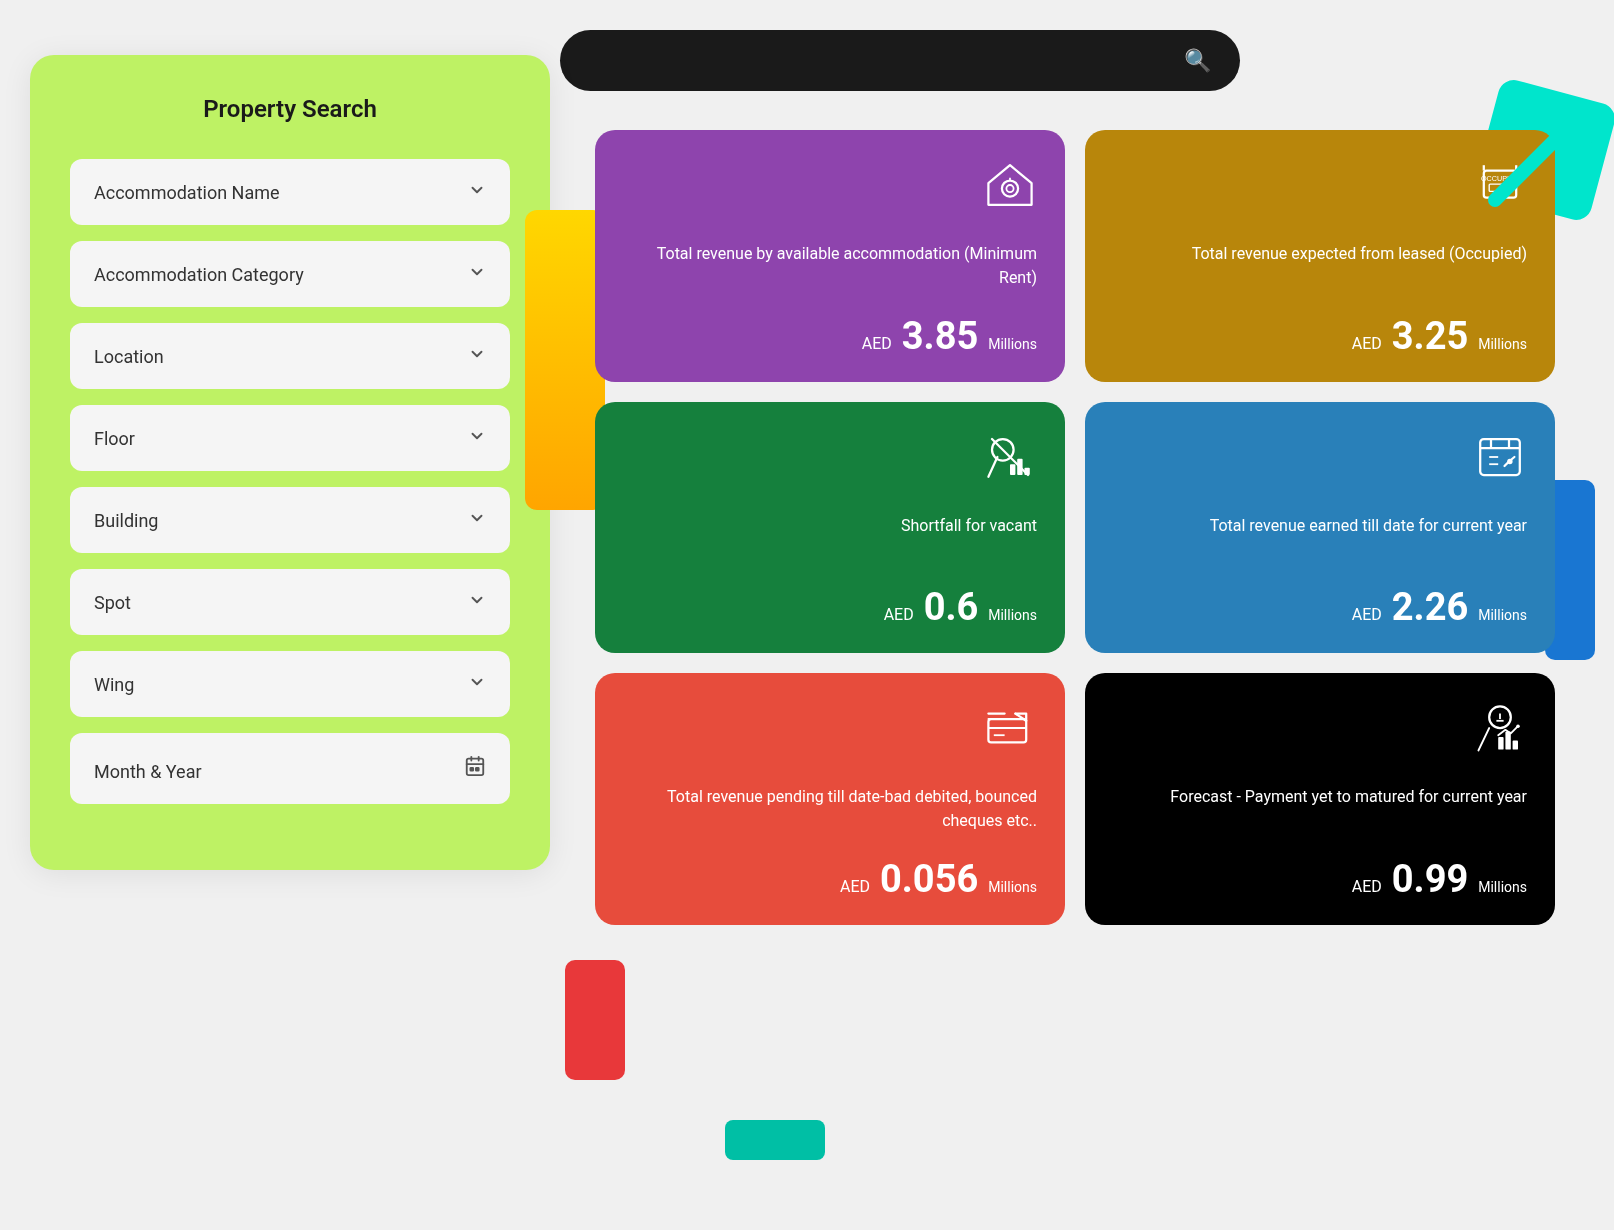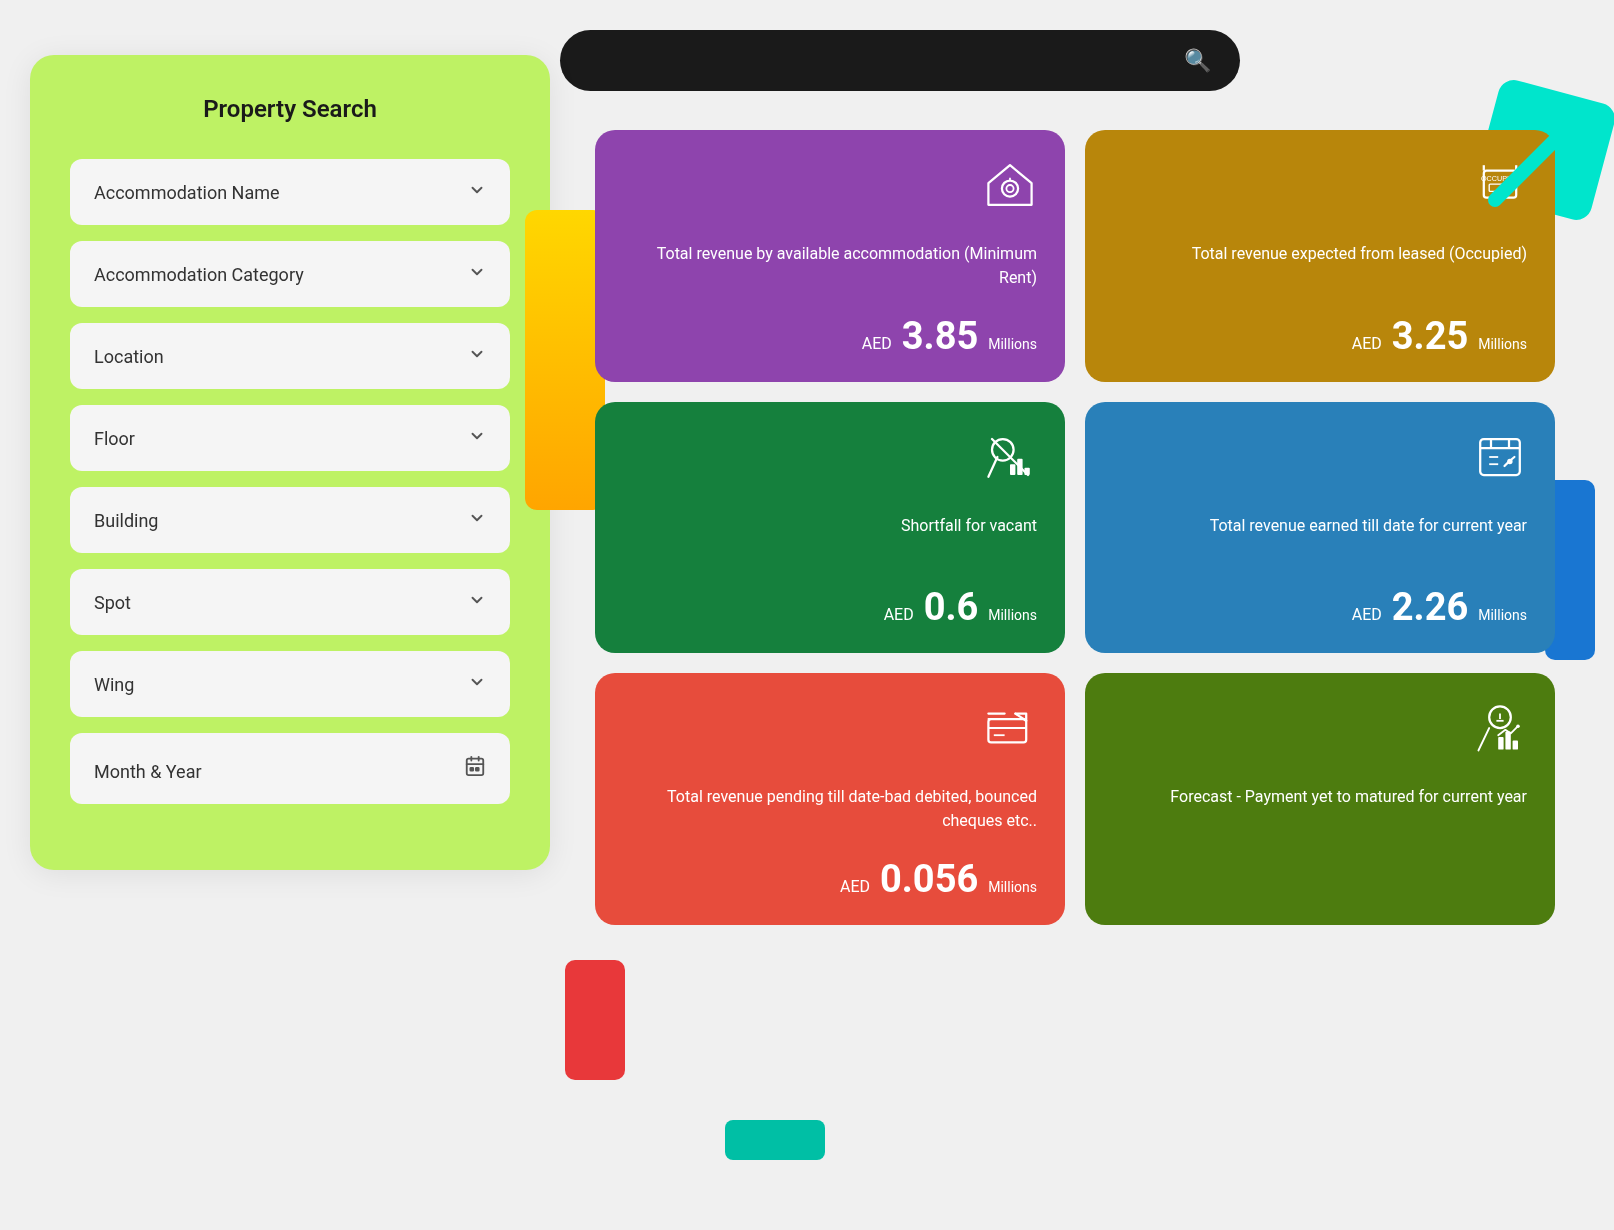--- a/index.html
+++ b/index.html
@@ -366,32 +366,37 @@
   </svg>
       </div>
       <div class="card-description">Total revenue pending till date-bad debited, bounced cheques etc..</div>
     </div>
     <div class="card-amount">
       <span class="card-currency">AED</span>
       <span class="card-value">0.056</span>
       <span class="card-unit">Millions</span>
     </div>
   </div>
-      <div class="metric-card" style="background: #4d7c0f;">
+      <div class="metric-card" style="background: #000000;">
     <div>
       <div class="card-icon">
         <svg width="54" height="54" viewBox="0 0 60 60" fill="none" xmlns="http://www.w3.org/2000/svg">
     <circle cx="30" cy="18" r="12" stroke="white" stroke-width="2.5" fill="none"></circle>
     <line x1="30" y1="14" x2="30" y2="20" stroke="white" stroke-width="2"></line>
     <line x1="26" y1="22" x2="34" y2="22" stroke="white" stroke-width="2"></line>
     <path d="M18 30 L6 55" stroke="white" stroke-width="2" stroke-linecap="round"></path>
     <rect x="28" y="40" width="6" height="14" rx="1" fill="white"></rect>
     <rect x="36" y="34" width="6" height="20" rx="1" fill="white"></rect>
     <rect x="44" y="44" width="6" height="10" rx="1" fill="white"></rect>
     <polyline points="28,38 36,32 42,36 50,28" stroke="white" stroke-width="2" stroke-linecap="round" stroke-linejoin="round" fill="none"></polyline>
     <circle cx="50" cy="28" r="2" fill="white"></circle>
   </svg>
       </div>
       <div class="card-description">Forecast - Payment yet to matured for current year</div>
     </div>
+    <div class="card-amount">
+      <span class="card-currency">AED</span>
+      <span class="card-value">0.99</span>
+      <span class="card-unit">Millions</span>
+    </div>
   </div>
     </div>
 </div>
 
 </body></html>

